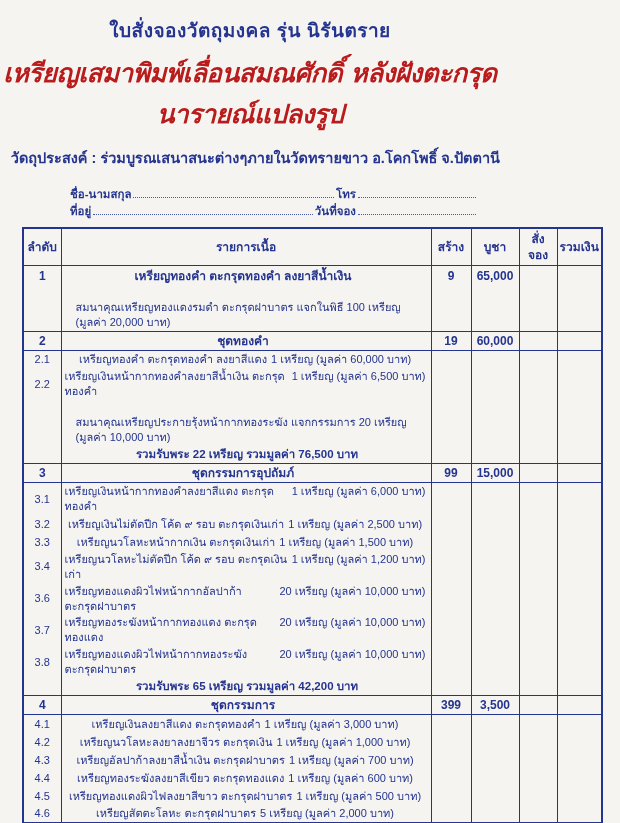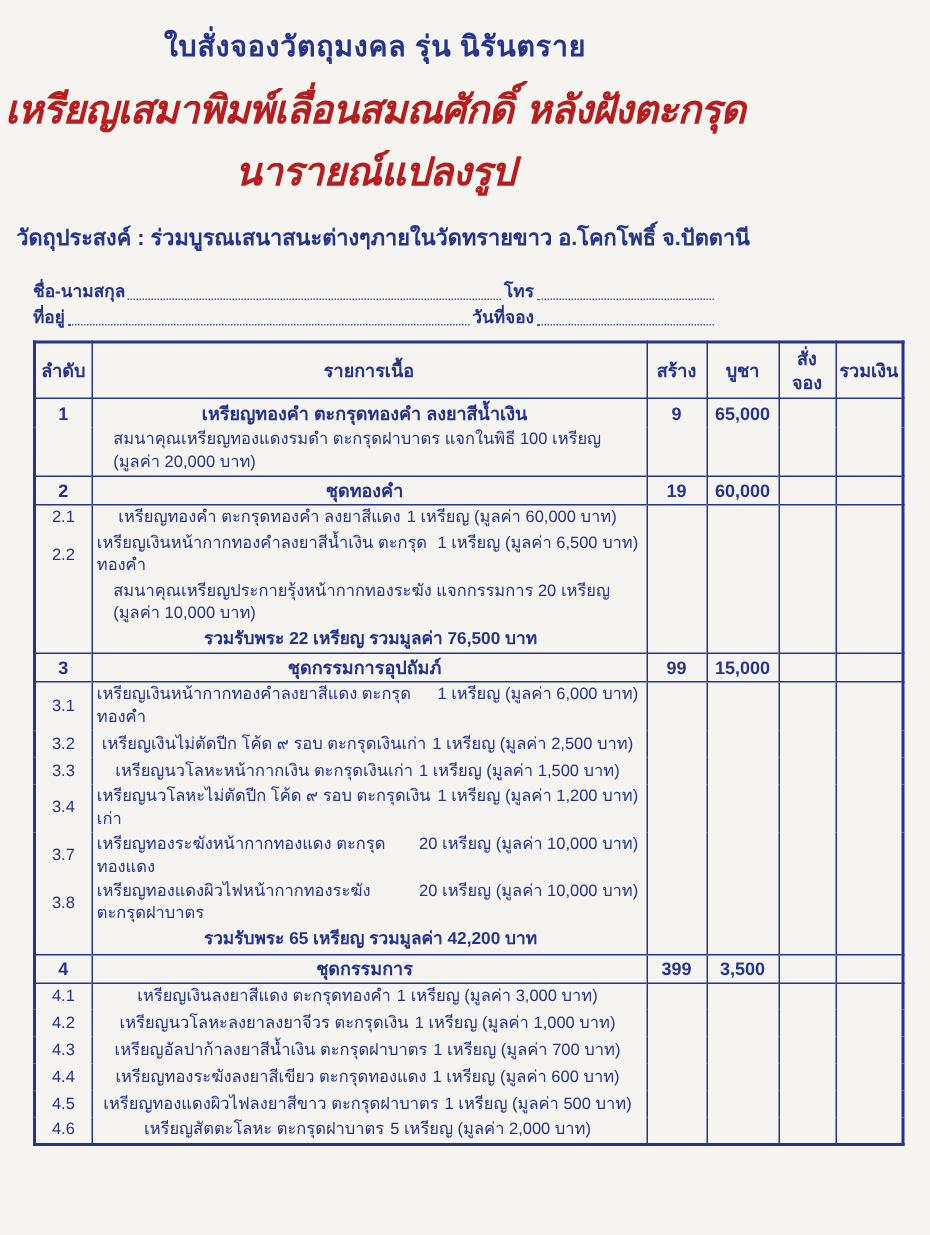--- a/index.html
+++ b/index.html
@@ -27,22 +27,22 @@
     text-shadow:.5px .5px 0 rgba(255,255,255,.7);
   }
   .purpose{
     text-align:right; margin-top:12px;
     font-size:14.5px; font-weight:bold;
   }
 
   
   .form-area{ margin:16px 22px 8px 22px; }
   .form-line{
-    display:flex; align-items:center;
-    font-size:11.5px; font-weight:bold; height:17px;
+    display:flex; align-items:flex-start;
+    font-size:11.5px; font-weight:bold; height:17px;margin-left:48px;
   }
   .dots{
     flex:1 1 auto; height:13px;
     border-bottom:1.4px dotted var(--ink-soft);
     margin:0 2px;
   }
   .dots-fixed{ flex:0 0 118px; }
 
   
   table.order{
@@ -65,21 +65,21 @@
   tr.sep td{ border-top:1px solid var(--ink); }
   .c-no{ text-align:center; }
   .c-srang,.c-bucha{ text-align:center; }
   .c-desc .wrap{ display:flex; justify-content:center; gap:4px; }
   .c-desc .qty{ white-space:nowrap; padding-right:2px; }
   tr.r-main td{ font-size:12px; height:19px; }
   tr.r-main .c-no, tr.r-main .desc,
   tr.r-main .c-srang, tr.r-main .c-bucha{ font-weight:bold; }
   tr.r-item td{ height:18px; }
   tr.r-note td{ height:18px; }
-  tr.r-note .desc{ padding-left:11px; }
+  tr.r-note .desc{ padding-left:11px;margin-top:14px; }
   tr.r-subtotal td{ height:18px;margin-left:48px; }
   tr.r-subtotal .desc{ font-weight:bold; padding-left:8px; font-size:11.5px; }
 </style>
 </head>
 <body>
 
 <div class="page">
 
   <div class="title1">ใบสั่งจองวัตถุมงคล รุ่น นิรันตราย</div>
   <div class="title2">เหรียญเสมาพิมพ์เลื่อนสมณศักดิ์ หลังฝังตะกรุดนารายณ์แปลงรูป</div>
@@ -270,20 +270,33 @@
           <span class="desc">เหรียญนวโลหะไม่ตัดปีก โค้ด ๙ รอบ ตะกรุดเงินเก่า</span>
           <span class="qty">1 เหรียญ (มูลค่า 1,200 บาท)</span>
         </div>
       </td>
       <td class="c-srang"></td>
       <td class="c-bucha"></td>
       <td class="c-order"></td>
       <td class="c-total"></td>
     </tr>
         <tr class="r-item">
+      <td class="c-no">3.6</td>
+      <td class="c-desc">
+        <div class="wrap">
+          <span class="desc">เหรียญทองแดงผิวไฟหน้ากากอัลปาก้า ตะกรุดฝาบาตร</span>
+          <span class="qty">20 เหรียญ (มูลค่า 10,000 บาท)</span>
+        </div>
+      </td>
+      <td class="c-srang"></td>
+      <td class="c-bucha"></td>
+      <td class="c-order"></td>
+      <td class="c-total"></td>
+    </tr>
+        <tr class="r-item">
       <td class="c-no">3.7</td>
       <td class="c-desc">
         <div class="wrap">
           <span class="desc">เหรียญทองระฆังหน้ากากทองแดง ตะกรุดทองแดง</span>
           <span class="qty">20 เหรียญ (มูลค่า 10,000 บาท)</span>
         </div>
       </td>
       <td class="c-srang"></td>
       <td class="c-bucha"></td>
       <td class="c-order"></td>

